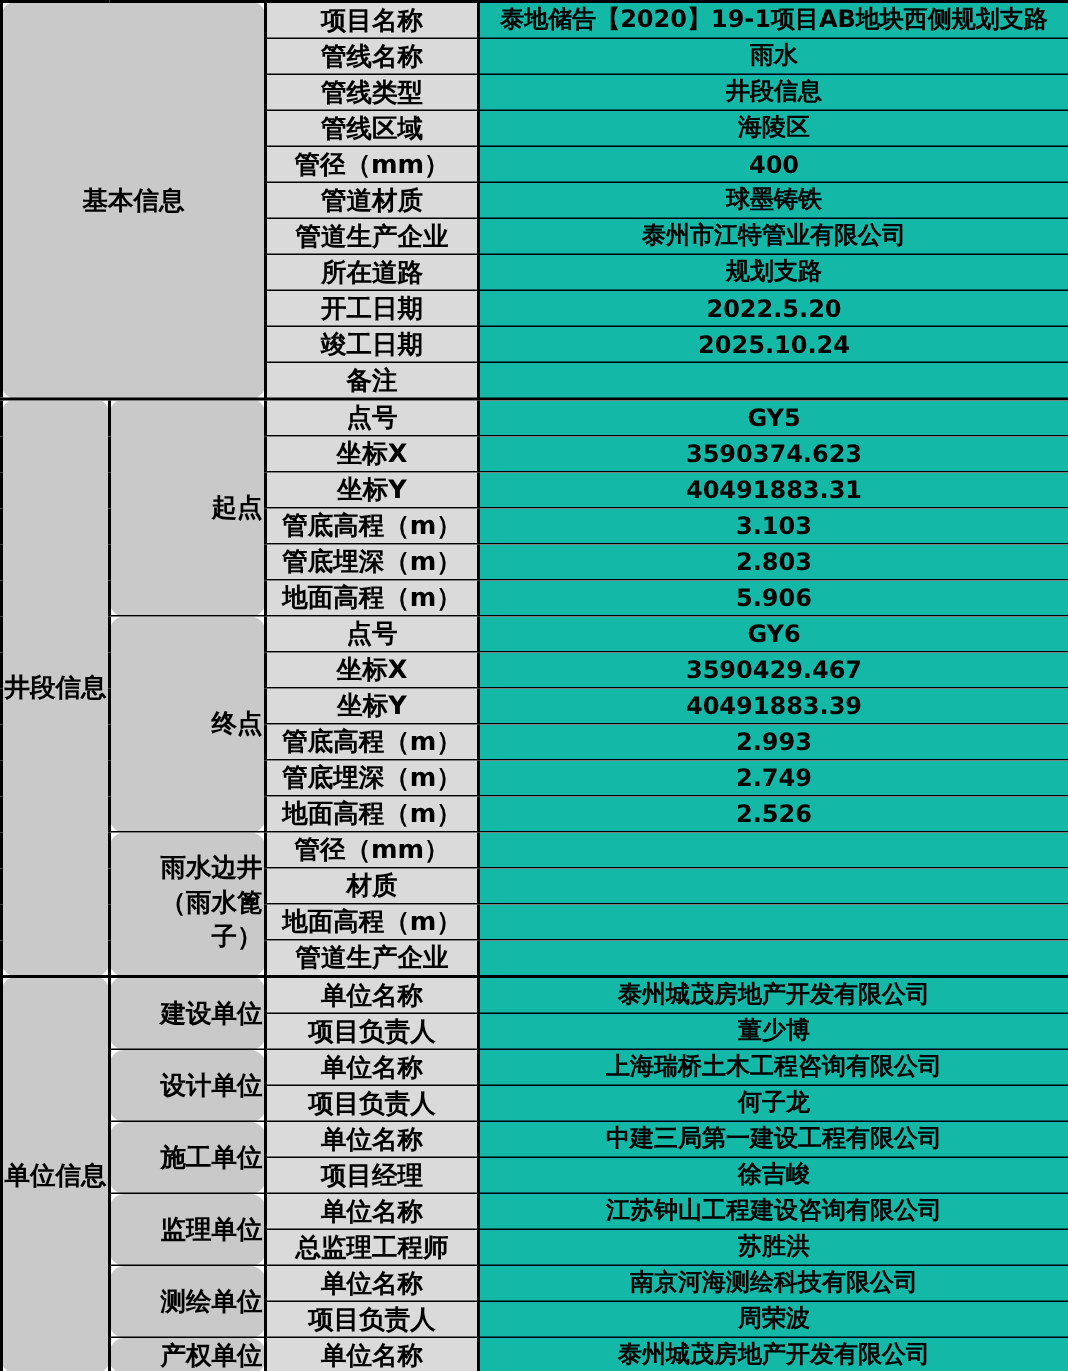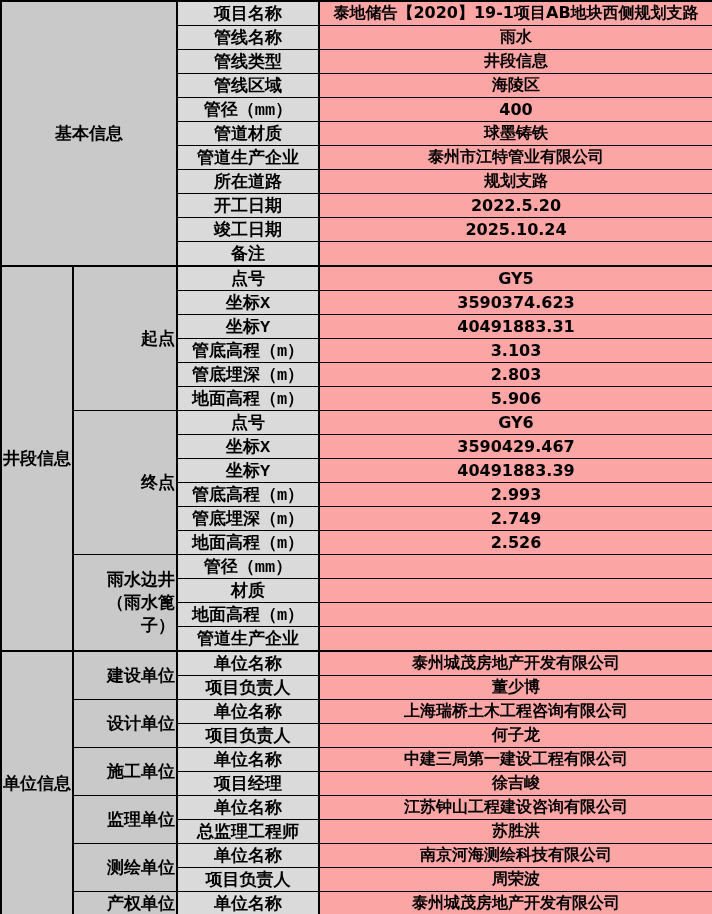--- a/index.html
+++ b/index.html
@@ -30,34 +30,34 @@
     text-align: center;
     vertical-align: middle;
     padding: 0 2px;
     overflow: hidden;
     white-space: nowrap;
   }
   td.sec, td.sub {
     background: #c9c9c9;
     font-size: 17px;
     padding: 0 1px;
+    border-radius: 10px;
   }
   td.lbl {
     background: #dadada;
     font-size: 17px;
     border-left-width: 2px;
     border-right-width: 2px;
-    font-family: Liberation Mono, monospace;
   }
   td.sub {
     border-left-width: 2px;
     text-align: right;
   }
   td.val {
-    background: #fca5a5;
+    background: #14b8a6;
     font-size: 16px;
   }
   tr.secline td { border-top-width: 2px; }
   .wrapspan {
     display: inline-block;
     width: 70px;
     white-space: normal;
     word-break: break-all;
     line-break: anywhere;
     line-height: 1.35;

